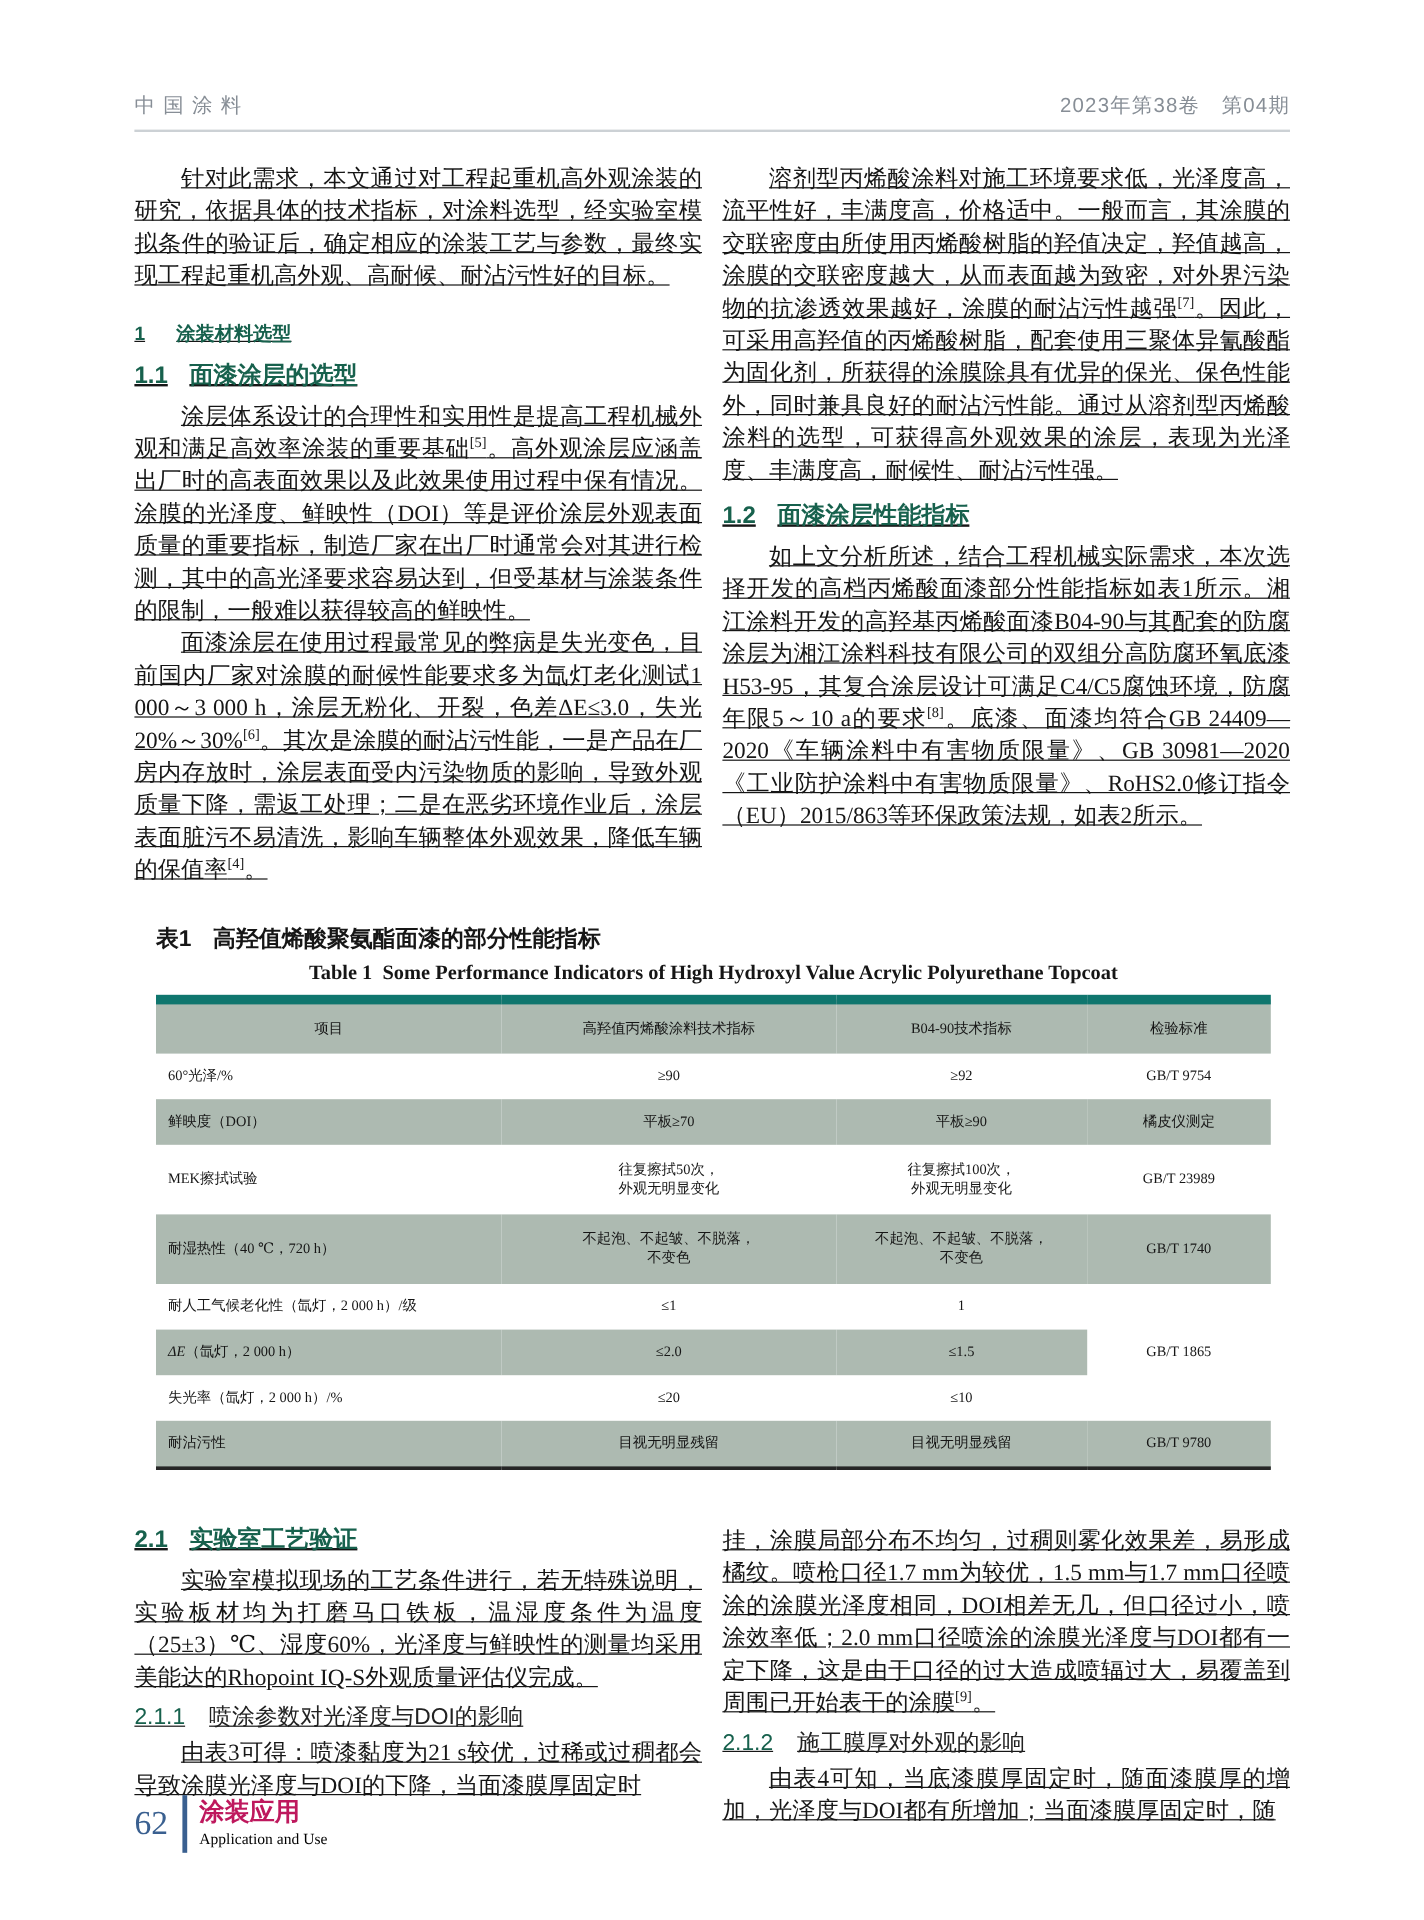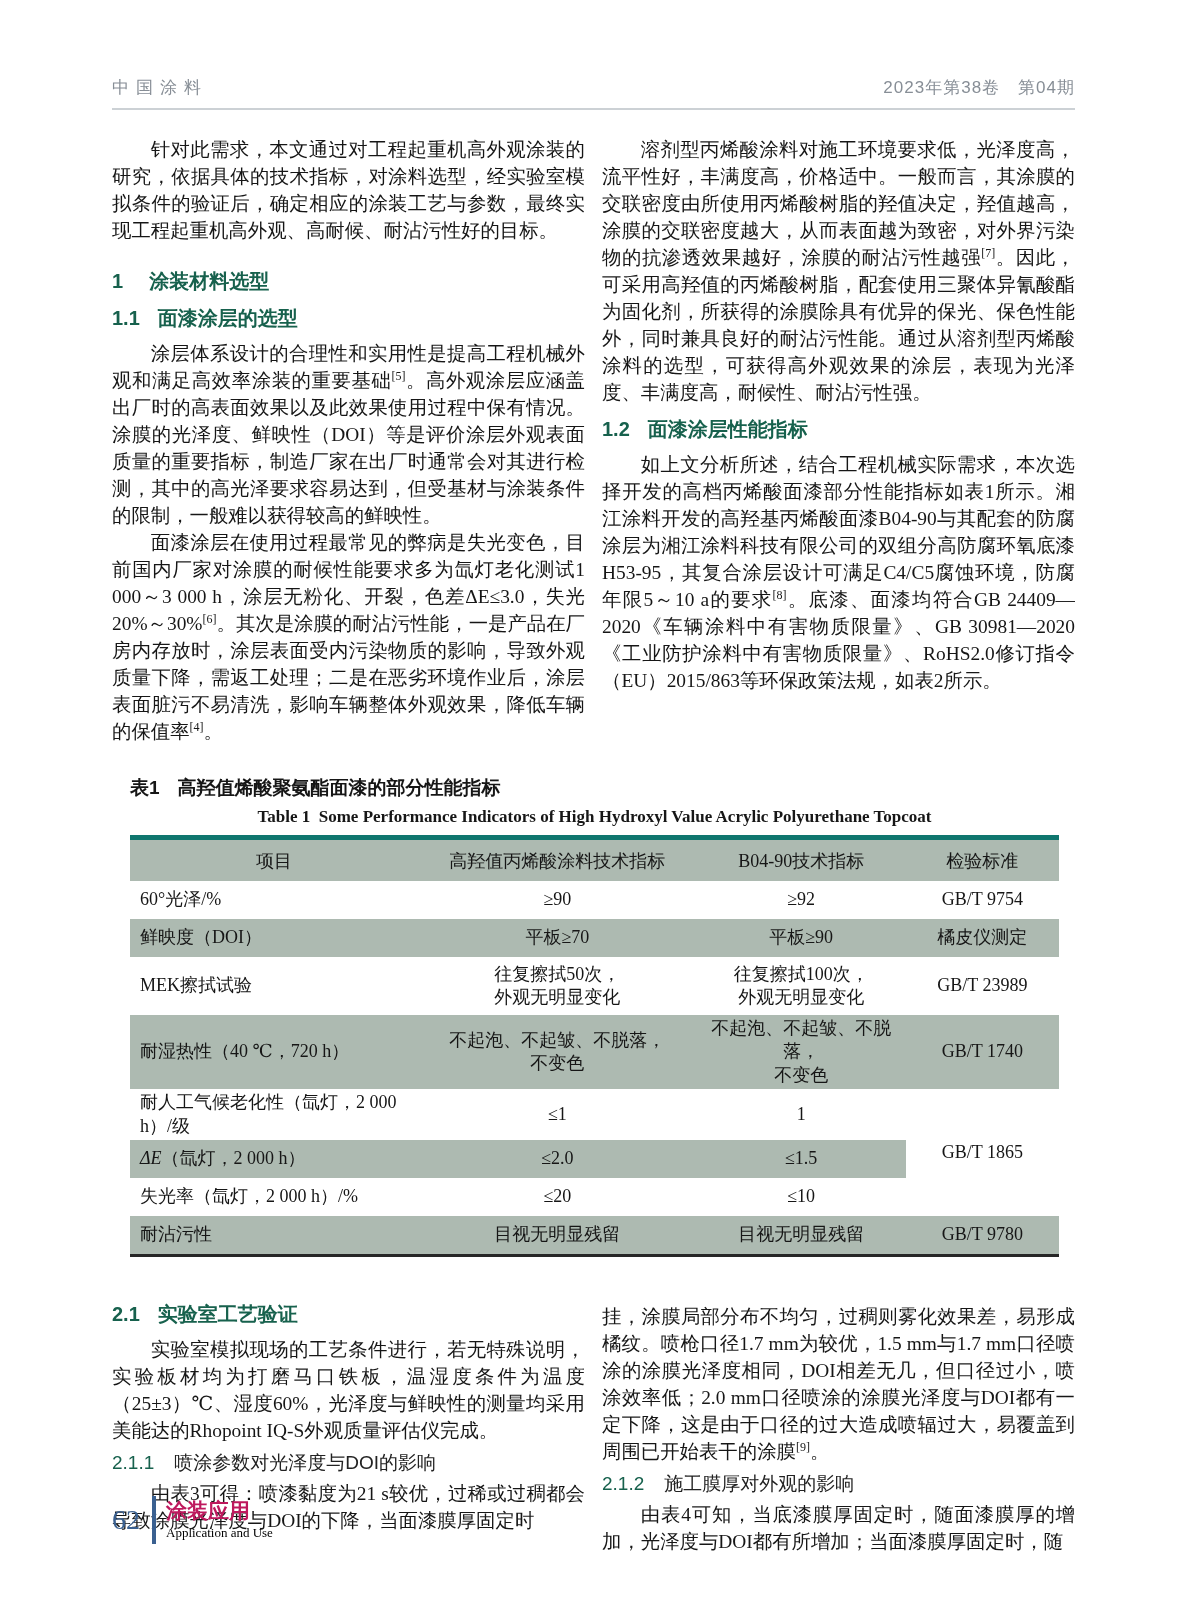--- a/index.html
+++ b/index.html
@@ -5,43 +5,43 @@
   html,body{margin:0;padding:0;background:#ffffff;}
   .page{position:relative;width:1187px;height:1600px;background:#fff;overflow:hidden;
         font-family:"Liberation Serif","DejaVu Serif",serif;color:#161616;}
   
   .page-header{margin:76px 112px 0 112px;display:flex;justify-content:space-between;align-items:flex-start;
                padding-bottom:9px;border-bottom:2px solid #ccd1d5;
                font-family:"Liberation Sans","DejaVu Sans",sans-serif;color:#878e96;font-size:17px;}
   .journal-name{letter-spacing:7px;}
   .issue-info{letter-spacing:1px;}
   
-  .two-col{display:flex;gap:17px;margin:26px 112px 0 112px;}
+  .two-col{display:flex;gap:17px;margin:26px 112px 0 112px;text-decoration:underline;}
   .col{flex:1;min-width:0;}
   .col p{margin:0;font-size:19.4px;line-height:27px;text-align:justify;text-justify:inter-ideograph;}
   .col p.indent{text-indent:2em;}
   .col p sup{font-size:12px;line-height:0;}
   
   .h-lv1{margin:24px 0 8px 0;font-family:"Liberation Sans","DejaVu Sans",sans-serif;
-         color:#17614d;font-size:20px;font-weight:bold;}
+         color:#17614d;font-size:16px;font-weight:bold;}
   .h-lv1 .h-num{margin-right:26px;}
   .h-lv2{margin:10px 0 8px 0;font-family:"Liberation Sans","DejaVu Sans",sans-serif;
          color:#17614d;font-size:20px;font-weight:bold;}
   .h-lv2 .h-num{margin-right:18px;}
   .h-lv3{margin:6px 0 4px 0;font-family:"Liberation Sans","DejaVu Sans",sans-serif;
          font-size:19px;font-weight:normal;color:#222;}
   .h-lv3 .h-num{color:#17614d;margin-right:20px;}
   
   .table-block{margin:30px 128px 0 130px;}
   .tbl-title-cn{text-align:left;font-family:"Liberation Sans","DejaVu Sans",sans-serif;
                 font-weight:bold;font-size:19px;margin-bottom:6px;}
   .tbl-title-cn .t-gap{display:inline-block;width:18px;}
   .tbl-title-en{text-align:center;font-weight:bold;font-size:17px;margin-bottom:8px;}
-  table.perf{width:100%;border-collapse:collapse;border-top:5px solid #0f766e;border-bottom:3px solid #262626;
-             font-size:18px;}
+  table.perf{width:100%;border-collapse:collapse;border-top:8px solid #0f766e;border-bottom:3px solid #262626;
+             font-size:12px;}
   table.perf th{background:#adbab1;font-weight:normal;height:37px;text-align:center;padding:2px 6px;}
   table.perf td{height:34px;padding:2px 8px;text-align:center;vertical-align:middle;line-height:1.3;}
   table.perf td.lbl{text-align:left;padding-left:10px;}
   table.perf tr.band td{background:#adbab1;}
   table.perf td.pre{white-space:pre-line;}
   table.perf td.tall{height:54px;}
   table.perf td.std-span{background:#ffffff;}
   .itE{font-style:italic;}
   
   .page-footer{position:absolute;left:112px;top:1496px;display:flex;align-items:center;}

